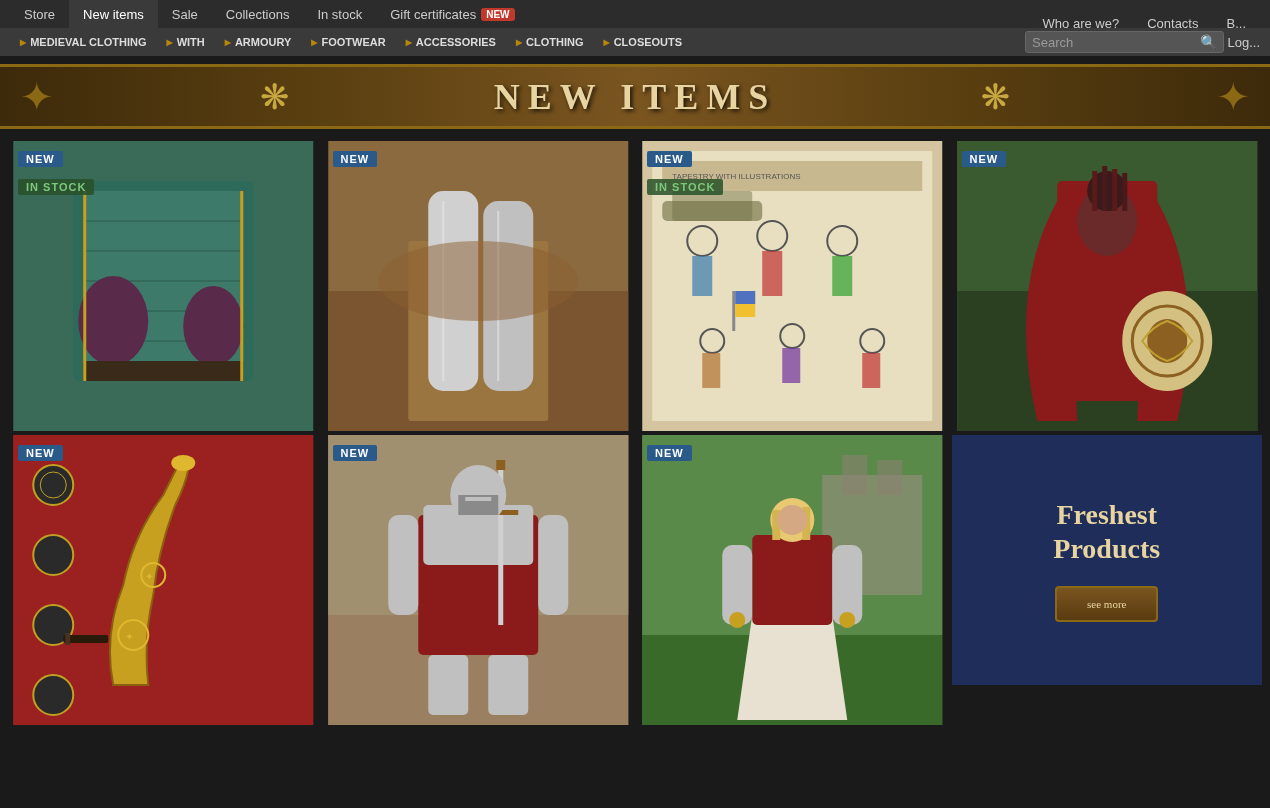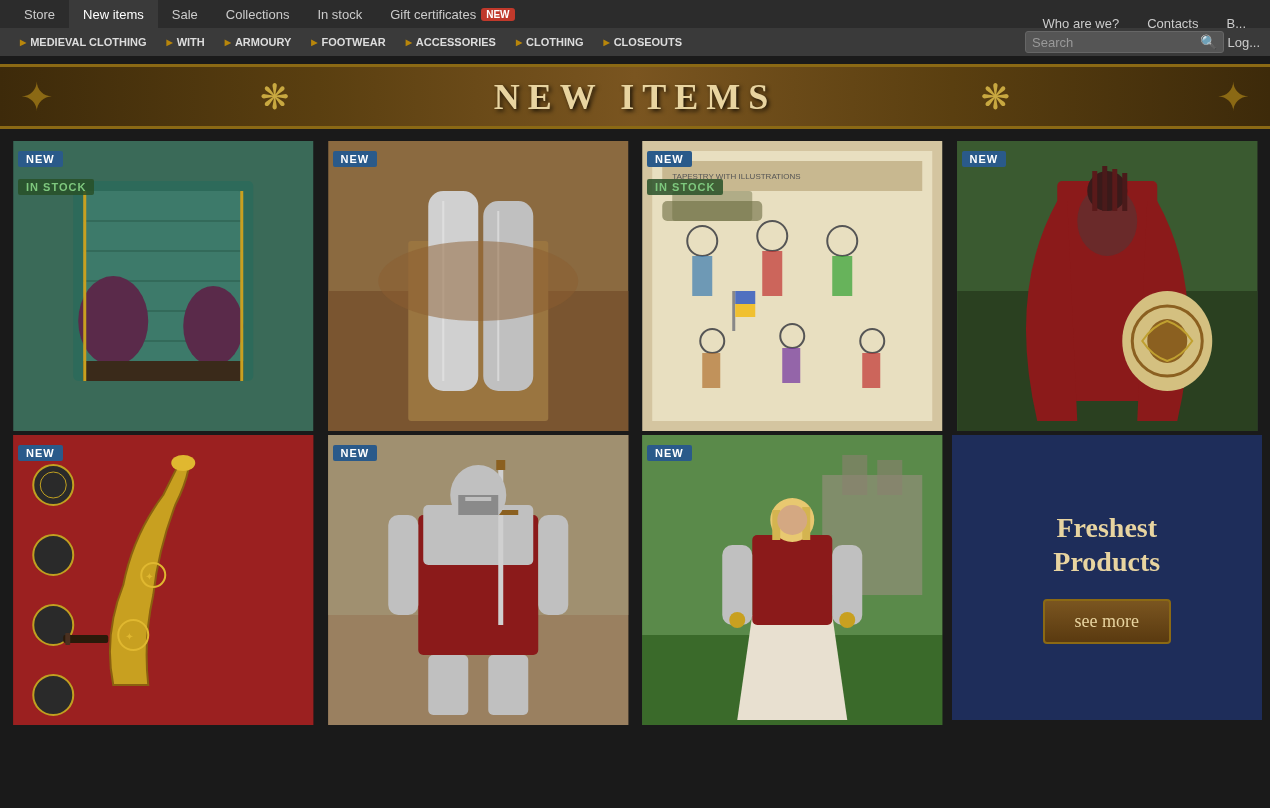--- a/index.html
+++ b/index.html
@@ -187,37 +187,37 @@
       z-index: 2;
     }
 
     
     .freshest-tile {
       background: #1e2d5a;
       display: flex;
       flex-direction: column;
       align-items: center;
       justify-content: center;
-      height: 285px;
+      height: 250px;
       position: relative;
       cursor: pointer;
     }
     .freshest-title {
       color: #e8d4a0;
       font-size: 28px;
       font-family: 'Georgia', serif;
       font-weight: bold;
       text-align: center;
       line-height: 1.2;
       margin-bottom: 20px;
     }
     .see-more-btn {
       background: linear-gradient(to bottom, #7a5520, #5a3a10);
       color: #e8d4a0;
-      font-size: 18px;
+      font-size: 11px;
       font-family: 'Georgia', serif;
       padding: 10px 30px;
       border: 2px solid #8b6914;
       border-radius: 4px;
       cursor: pointer;
       text-decoration: none;
     }
 
     
     svg.product-img { display: block; }

